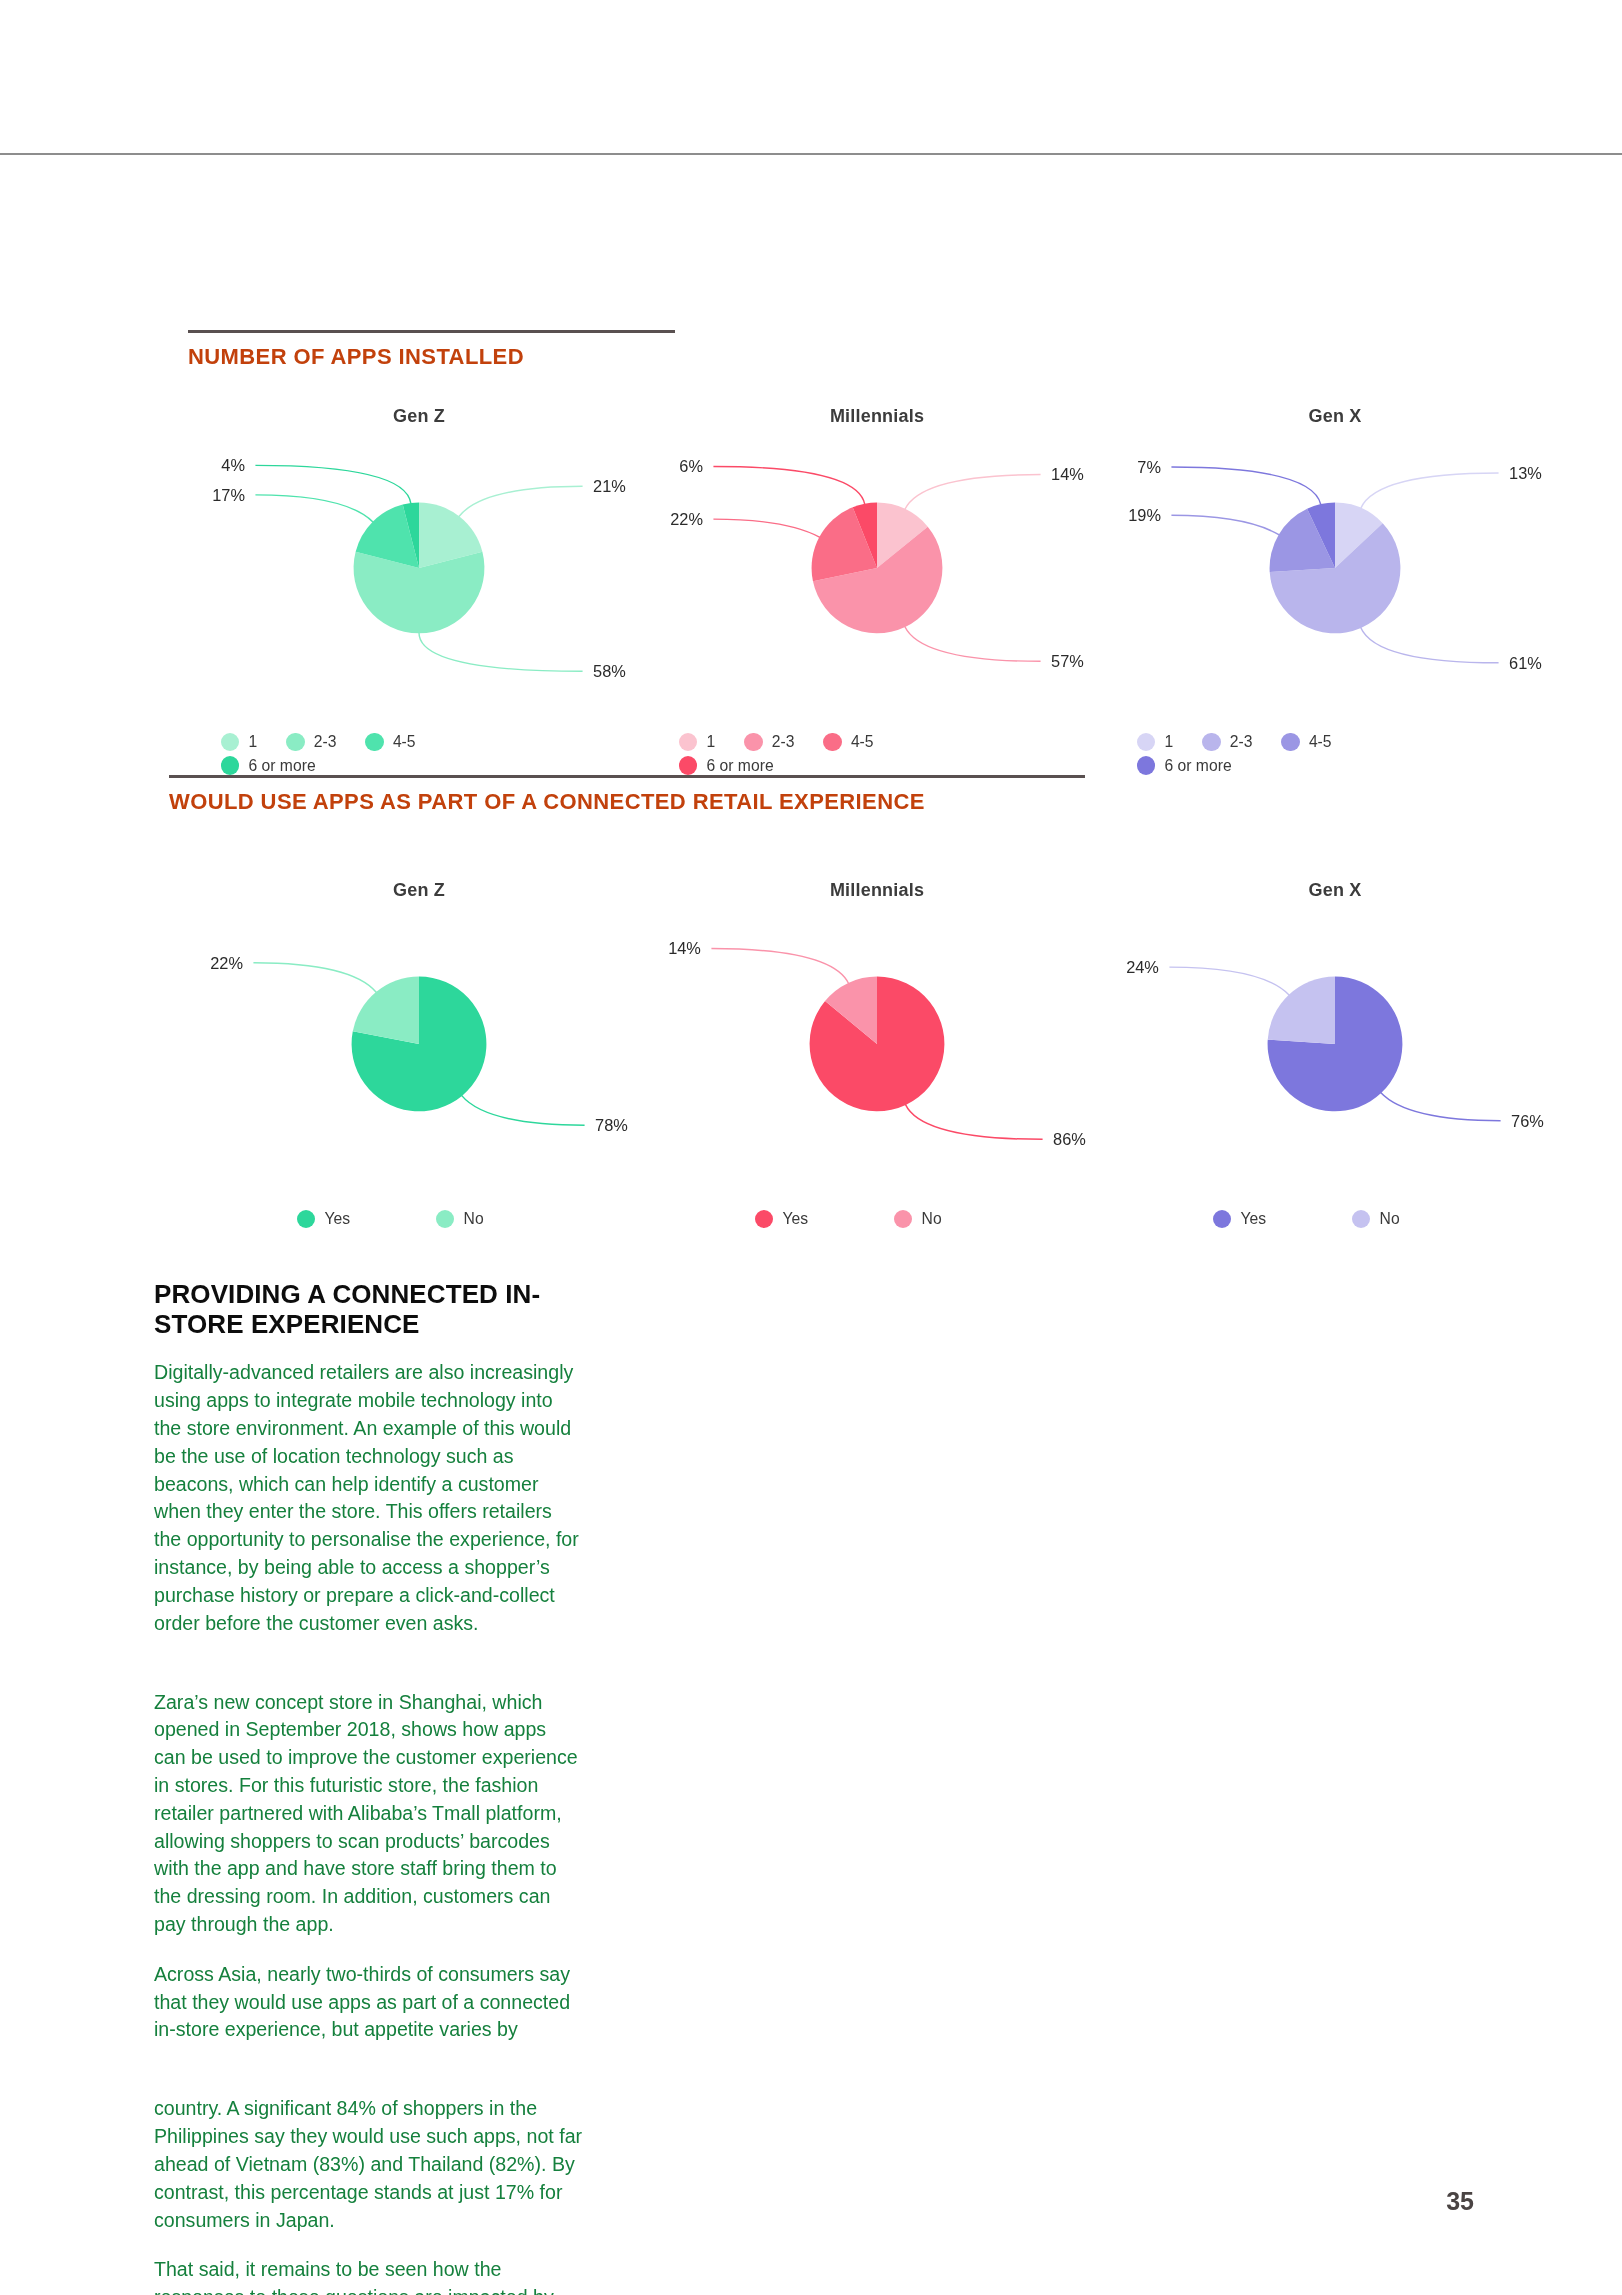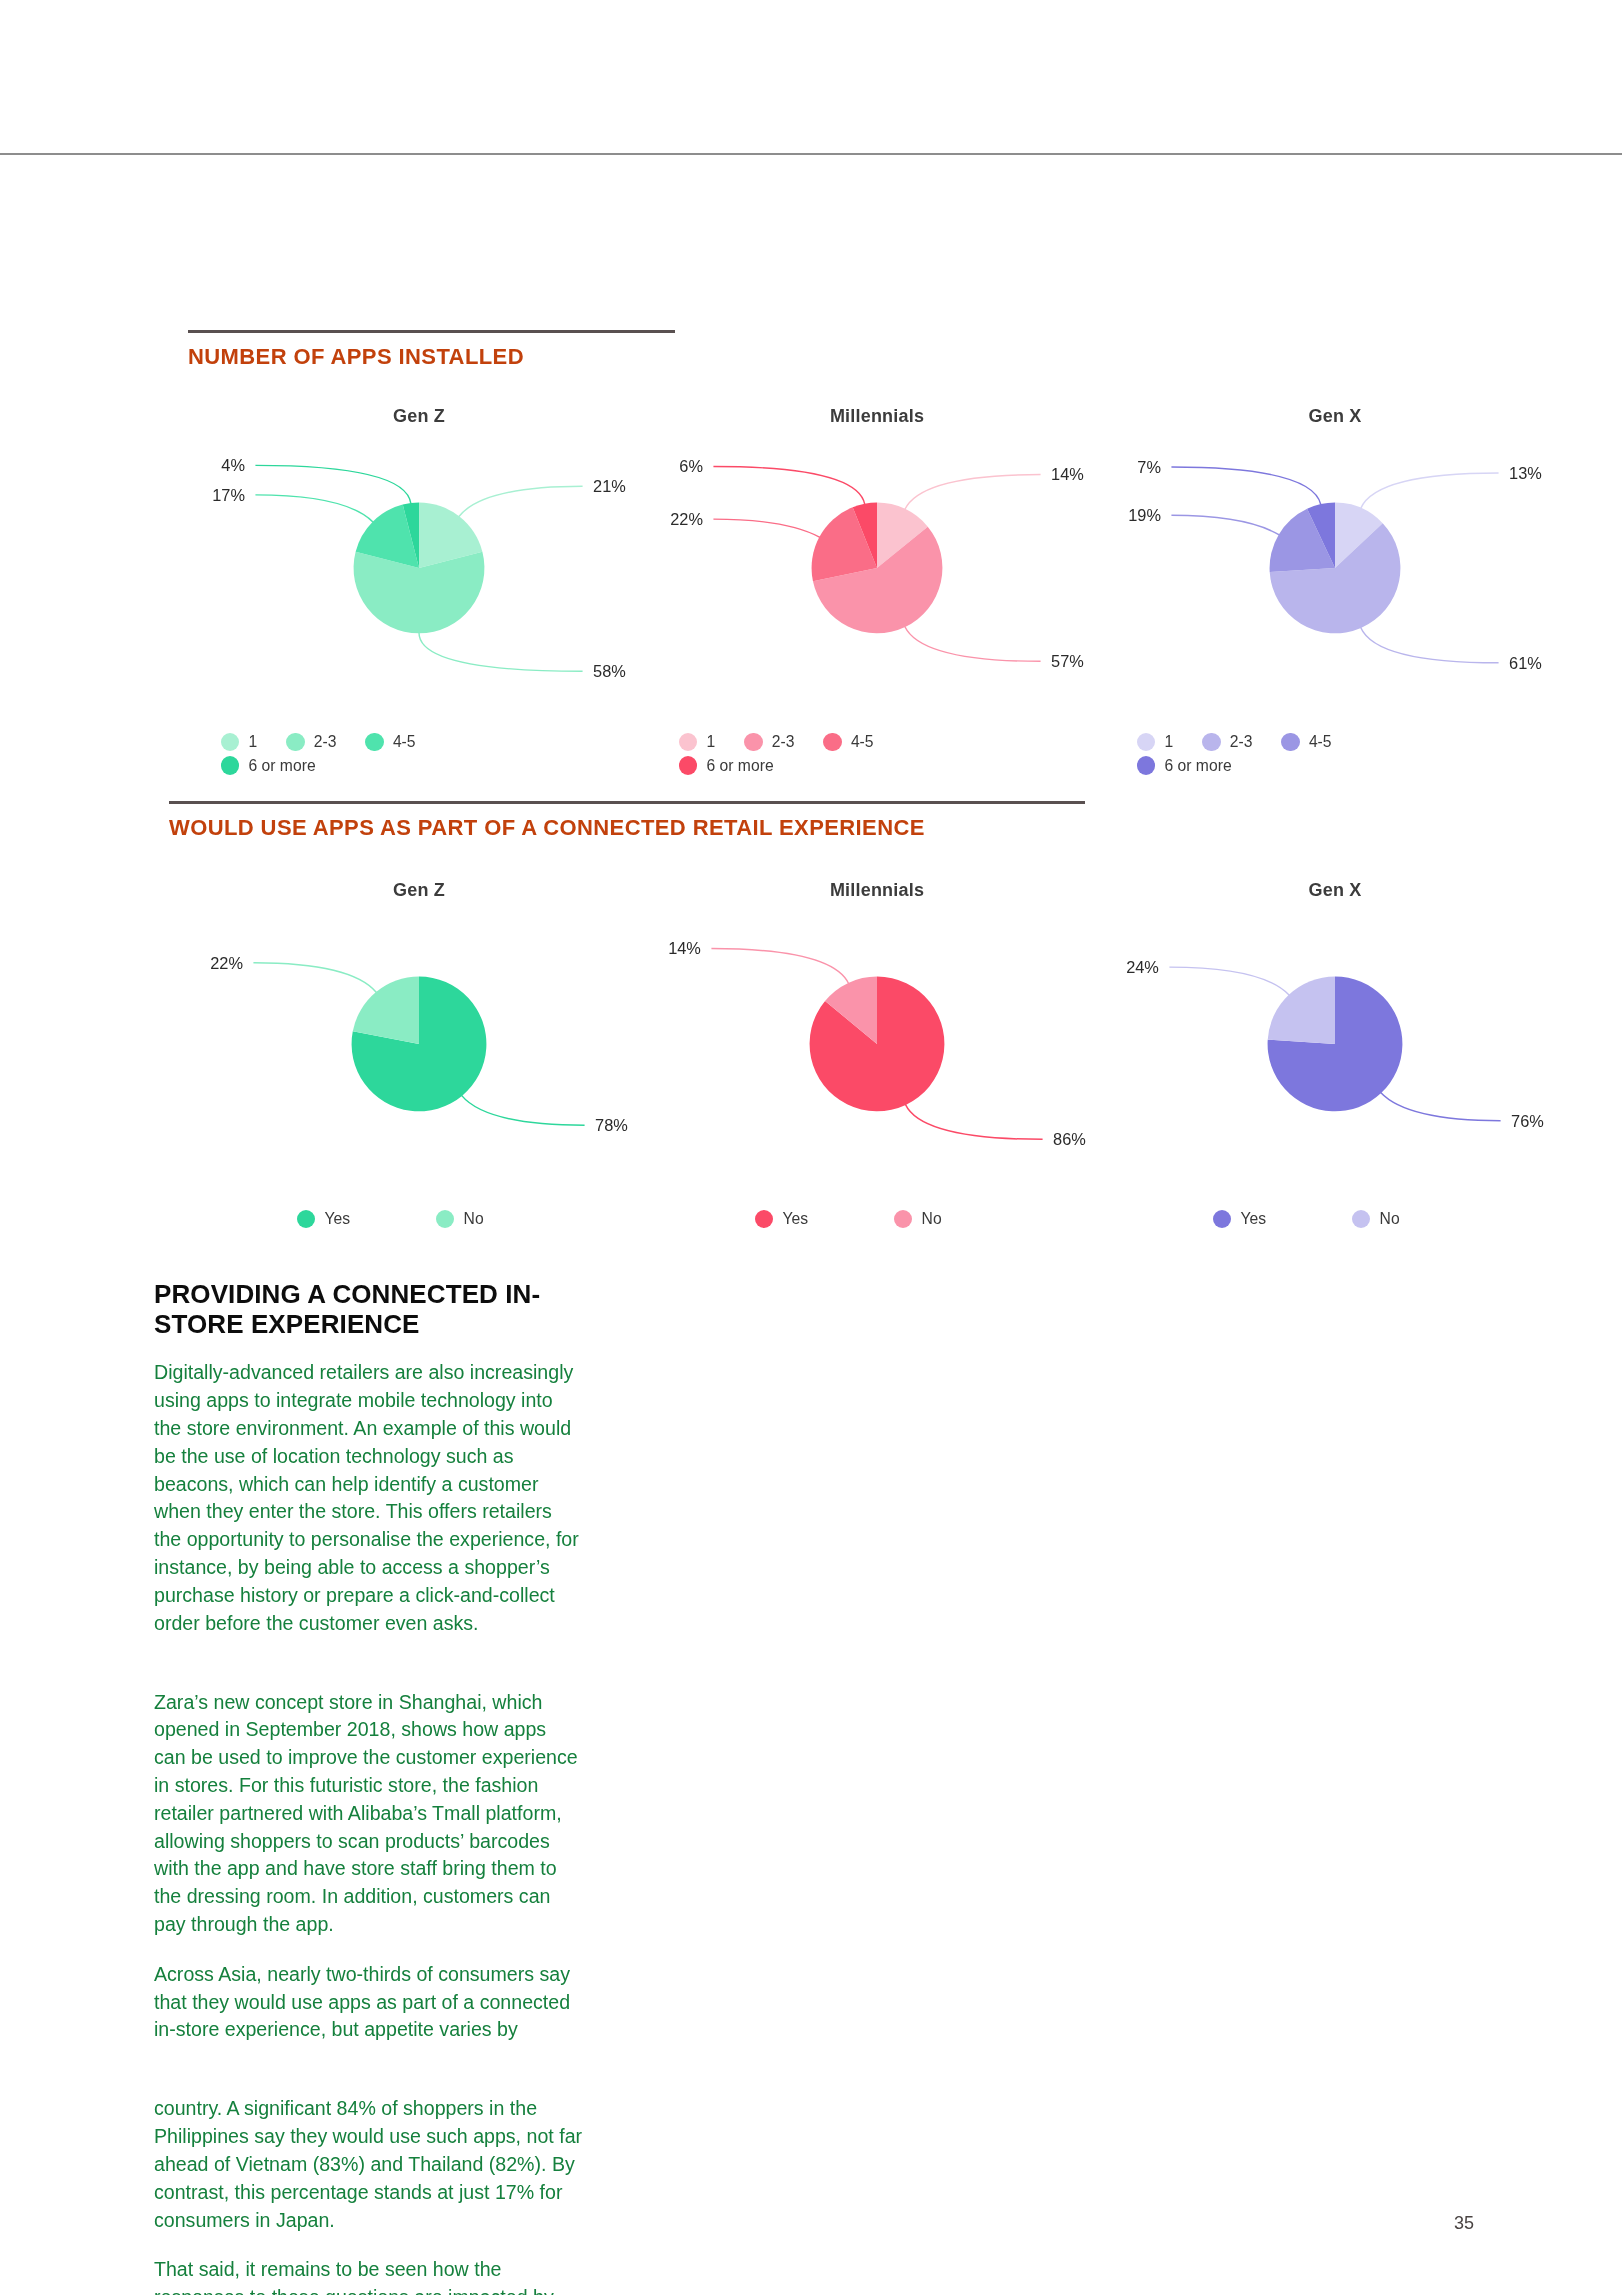--- a/index.html
+++ b/index.html
@@ -125,23 +125,24 @@
     line-height: 1.42;
     margin: 0 0 22px 0;
     color: #15803d;
   }
   .col p:last-child { margin-bottom: 0; }
 
   
   .page-number {
     position: absolute;
     right: 149px;
-    bottom: 61px;
-    font-size: 18px;
+    bottom: 79px;
+    font-size: 25px;
     color: #4a4443;
+    font-weight: bold;
   }
 </style>
 </head>
 <body>
 
 <div class="header-rule"></div>
 
 <div class="section" style="left:188px; top:330px; width:487px;">
   <div class="section-rule"></div>
   <div class="section-title">NUMBER OF APPS INSTALLED</div>
@@ -254,21 +255,21 @@
           <span>4-5</span>
         </div>
         <div class="legend-item">
           <span class="legend-swatch" style="background: rgb(125, 119, 221);"></span>
           <span>6 or more</span>
         </div>
       </div>
     </div>
   </div>
 
-<div class="section" style="left:169px; top:801px; width:916px;">
+<div class="section" style="left:169px; top:775px; width:916px;">
   <div class="section-rule"></div>
   <div class="section-title">WOULD USE APPS AS PART OF A CONNECTED RETAIL EXPERIENCE</div>
 </div>
 
 <div class="chart-row" id="row-retail" style="left:190px; top:880px;">
     <div class="chart-cell">
       <div class="chart-title">Gen Z</div>
       <div class="pie-wrap" style="top: 18.3px;">
         <svg width="436" height="233" viewBox="0 0 666 356" class="pie-svg">
           <path d="M 333 223 L 333 120 A 103 103 0 1 1 231.82441317494508 203.69972459767035 Z" fill="#2dd79b"></path>

